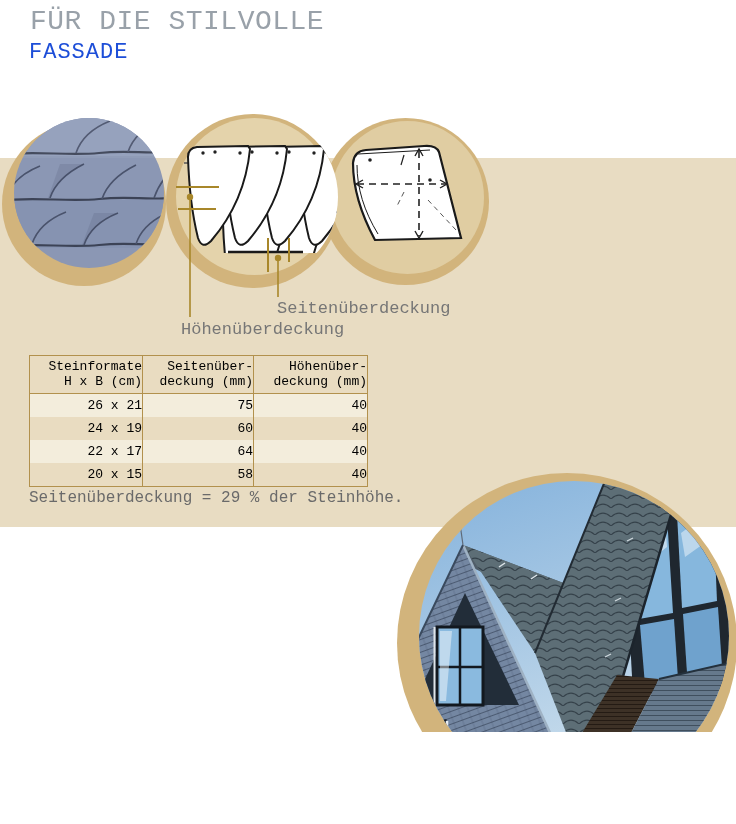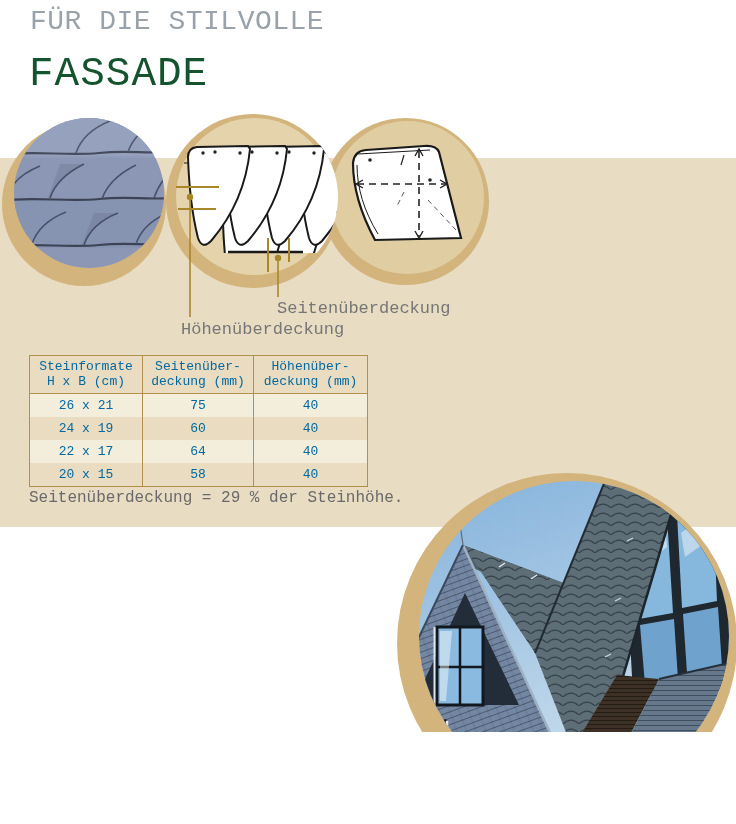--- a/index.html
+++ b/index.html
@@ -1,20 +1,20 @@
 <!DOCTYPE html>
 <html><head>
 <meta charset="utf-8">
 <style>
   html,body{margin:0;padding:0;background:#ffffff;}
   .page{position:relative;width:736px;height:732px;background:#ffffff;overflow:hidden;
         font-family:Liberation Mono, monospace;}
   
   .t1{position:absolute;left:30px;top:7px;font-size:28px;line-height:1.1;letter-spacing:.5px;color:#99a1a9;}
-  .t2{position:absolute;left:29px;top:41px;font-size:41px;line-height:1.1;letter-spacing:1px;color:#14532d;margin-top:11px;}
+  .t2{position:absolute;left:29px;top:41px;font-size:22px;line-height:1.1;letter-spacing:1px;color:#1d4ed8;}
   
   .band{position:absolute;left:0;top:158px;width:736px;height:369px;background:#e8dcc2;z-index:1;}
   
   .circle{position:absolute;border-radius:50%;}
   .back{background:#d2b47c;z-index:2;}
   .back1{left:2px;top:122px;width:164px;height:164px;}
   .photo1{left:14px;top:118px;width:150px;height:150px;overflow:hidden;z-index:3;}
   .back2{left:166px;top:114px;width:174px;height:174px;}
   .fill2{left:176px;top:118px;width:157px;height:157px;background:#e4d3ab;z-index:3;}
   .back3{left:322px;top:118px;width:167px;height:167px;}
@@ -27,21 +27,21 @@
   
   .dlabel{position:absolute;font-size:17px;color:#767676;z-index:5;white-space:nowrap;}
   .lab-h{left:181px;top:320px;}
   .lab-s{left:277px;top:299px;}
   .intro{position:absolute;left:502px;top:177px;z-index:5;font-size:13px;line-height:18px;color:#4a4a4a;}
   .intro div{white-space:nowrap;}
   
   table.spec{position:absolute;left:29px;top:355px;width:338px;z-index:5;border-collapse:collapse;
              table-layout:fixed;border:1.5px solid #b2914d;}
   table.spec th,table.spec td{border-left:1.2px solid #b2914d;border-right:1.2px solid #b2914d;
-             text-align:center;color:#0369a1;font-size:13px;font-weight:normal;}
+             text-align:right;color:#000000;font-size:13px;font-weight:normal;}
   table.spec thead th{background:#e9dcc1;border-bottom:1.2px solid #b2914d;padding:3px 0 4px;line-height:15px;}
   table.spec td{height:23px;padding:0;}
   table.spec tbody tr:nth-child(odd) td{background:#f3eddc;}
   table.spec tbody tr:nth-child(even) td{background:#e9dcc1;}
   .footnote{position:absolute;left:29px;top:489px;font-size:16px;color:#6a6a6a;z-index:5;}
 </style>
 </head>
 <body>
 
 <div class="page">

